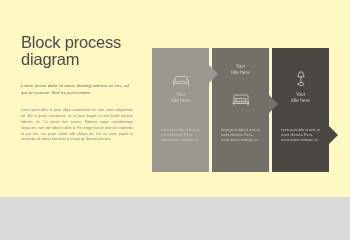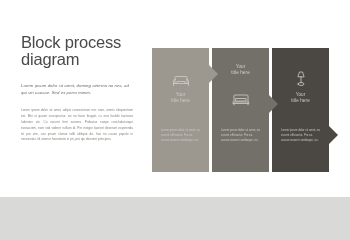--- a/index.html
+++ b/index.html
@@ -2,21 +2,21 @@
 <html><head>
 <meta charset="utf-8">
 <style>
   html,body{margin:0;padding:0;}
   body{
     width:350px;height:197px;overflow:hidden;
     background:#d9d9d7;
     font-family:"Liberation Sans", sans-serif;
     -webkit-font-smoothing:antialiased;
   }
-  #slide{position:relative;width:350px;height:197px;background:#ffffff;}
+  #slide{position:relative;width:350px;height:197px;background:#fef9c3;}
 
   
   #left{position:absolute;left:21px;top:34px;width:122px;}
   #title{
     font-size:16.5px;line-height:17px;color:#4c4a48;
     font-weight:400;letter-spacing:-0.2px;white-space:pre-line;
   }
   #subtitle{
     margin-top:14px;font-size:4.3px;line-height:7.2px;
     color:#6d6a66;font-style:italic;letter-spacing:0.05px;

